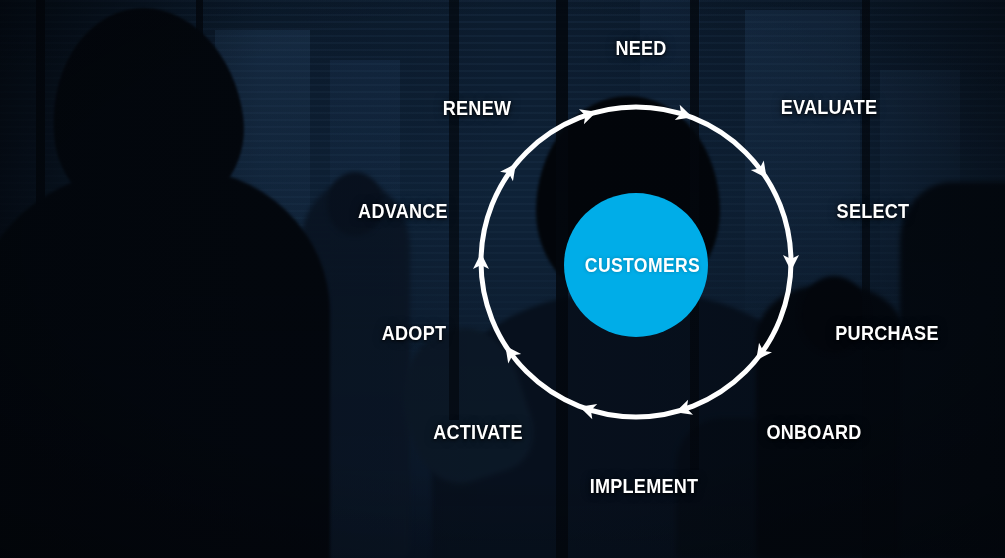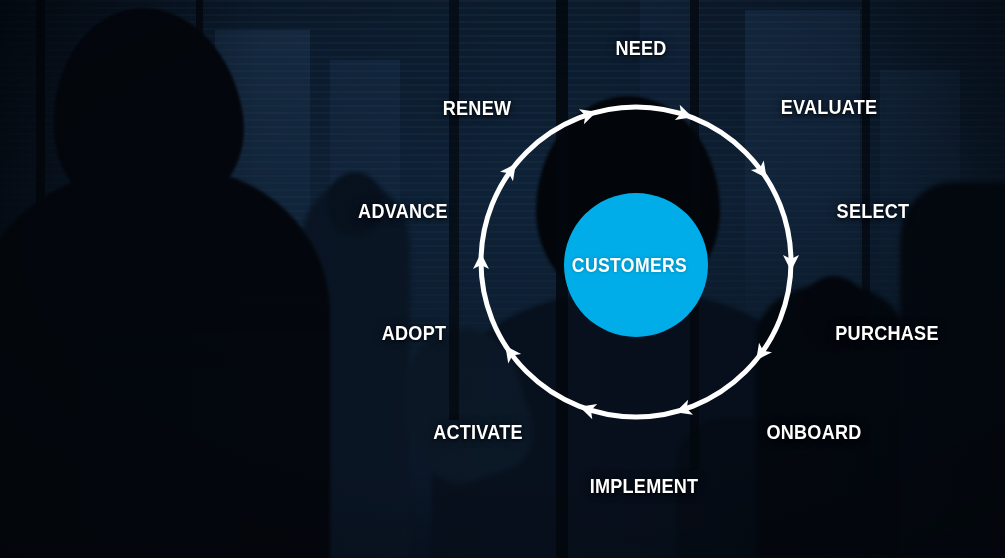--- a/index.html
+++ b/index.html
@@ -208,21 +208,21 @@
 
   .hub {
     position: absolute;
     left: 564px;
     top: 193px;
     width: 144px;
     height: 144px;
     border-radius: 50%;
     display: flex;
     align-items: center;
-    justify-content: flex-start;
+    justify-content: flex-end;
   }
   .hub-label {
     color: #ffffff;
     font-size: 20px;
     font-weight: 700;
     letter-spacing: .4px;
     transform: scaleX(.88);
     white-space: nowrap;
     text-shadow: 0 0 4px rgba(0,0,0,.28);
   }

